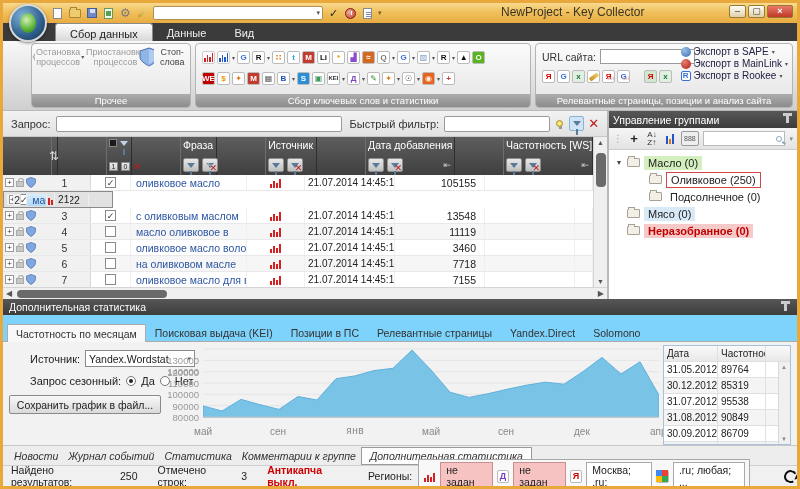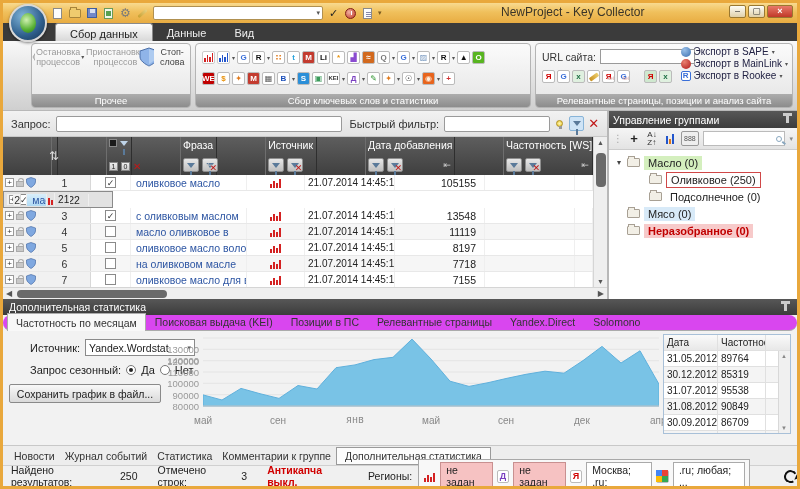--- a/index.html
+++ b/index.html
@@ -151,21 +151,21 @@
   .folder::before{content:"";position:absolute;left:0;top:-3px;width:5px;height:2px;background:#F2EFE6;border:1px solid #A8A094;border-bottom:none;}
   .tlabel{padding:0 4px;line-height:14px;}
   .tl-green{background:#D4EFBE;}
   .tl-redbox{border:1px solid #D04848;}
   .tl-blue{background:#D8EAF8;}
   .tl-pink{background:#F7CACA;color:#C00000;}
   
   .stats{position:absolute;left:0;top:296px;width:794px;height:146px;background:#F2F2F2;}
   .sthead{height:16px;background:linear-gradient(#575757,#3C3C3C);color:#FFF;font-size:10.5px;display:flex;align-items:center;padding:0 6px;}
   .sthead .t{flex:1;}
-  .sttabs{height:16px;background:#d946ef;border-bottom:1px solid #ABABAB;display:flex;align-items:flex-end;padding-left:4px;border-radius:9px;}
+  .sttabs{height:27px;background:#7dd3fc;border-bottom:1px solid #ABABAB;display:flex;align-items:flex-end;padding-left:4px;}
   .sttab{padding:2px 8px;font-size:10.5px;color:#333;border:1px solid transparent;border-bottom:none;height:18px;display:flex;align-items:center;}
   .sttab.active{background:#F8F8F8;border-color:#ABABAB;position:relative;top:1px;}
   .stbody{position:relative;height:111px;}
   .ctl{position:absolute;left:6px;top:8px;width:190px;font-size:11px;color:#222;}
   .ctlrow{display:flex;align-items:center;gap:5px;margin-bottom:8px;padding-left:21px;}
   .sel{width:110px;height:17px;background:#FFF;border:1px solid #8A8A8A;display:flex;align-items:center;justify-content:space-between;padding:0 3px;font-size:10.5px;}
   .sel .dc{font-size:7px;color:#555;}
   .radio{width:10px;height:10px;border:1px solid #777;border-radius:50%;background:#FFF;display:inline-flex;align-items:center;justify-content:center;}
   .radio.on::after{content:"";width:4px;height:4px;border-radius:50%;background:#222;}
   .savebtn{width:152px;height:19px;border:1px solid #8A8A8A;border-radius:2px;background:linear-gradient(#F8F8F8,#DADADA);font-size:10.5px;display:flex;align-items:center;justify-content:center;color:#222;}
@@ -174,21 +174,21 @@
   .xlab{position:absolute;top:80px;font-size:10px;color:#888;}
   .minitable{position:absolute;left:660px;top:3px;width:128px;height:100px;border:1px solid #A8C0D8;background:#FFF;overflow:hidden;font-size:10px;color:#222;}
   .mtrow{display:flex;height:16px;border-bottom:1px solid #E0E0E0;}
   .mtrow.h{background:linear-gradient(#FAFAFA,#E8E8E8);font-size:10px;}
   .mtc{padding:2px 3px;border-right:1px solid #E0E0E0;overflow:hidden;white-space:nowrap;}
   .mtc.d{width:54px;} .mtc.f{width:48px;}
   .mtscroll{position:absolute;right:0;top:16px;bottom:0;width:12px;background:#F0F0F0;border-left:1px solid #D8D8D8;}
   .mtscroll .a{position:absolute;left:2px;font-size:6px;color:#888;}
   
   .btabs{position:absolute;left:0;top:442px;width:794px;height:20px;background:#EDEDED;border-top:1px solid #C8C8C8;display:flex;align-items:center;padding-left:6px;font-size:10.5px;color:#333;}
-  .btab{padding:2px 5px;}
+  .btab{padding:2px 5px;font-style:italic;}
   .btab.active{background:#FCFCFC;border:1px solid #9A9A9A;padding:2px 8px;}
   
   .sbar{position:absolute;left:0;top:462px;width:794px;height:21px;background:#F0F0F0;border-top:1px solid #D0D0D0;
         display:flex;align-items:center;font-size:10.5px;color:#222;padding-left:8px;gap:6px;}
   .sv{margin-right:14px;}
   .anti{color:#D00000;font-weight:bold;margin-right:10px;}
   .regbox{display:flex;align-items:center;gap:4px;border:1px solid #A8A8A8;background:#F8F8F8;padding:2px 4px;}
   .badge{padding:1px 5px;font-size:10.5px;border:1px solid #AAA;background:#FFF;}
   .badge.pink{background:#F6C2C2;border-color:#C89090;}
   .rico{width:13px;height:13px;border:1px solid #BBB;border-radius:2px;background:#FFF;display:inline-flex;align-items:center;justify-content:center;font-size:9px;font-weight:bold;}
@@ -602,21 +602,21 @@
           <div class="tc c-phr">оливковое масло волосы</div>
           <div class="tc c-src">
             <span class="mbars bare">
               <i style="height: 4px;"></i>
               <i style="height: 7px;"></i>
               <i style="height: 5px;"></i>
               <i style="height: 9px;"></i>
             </span>
           </div>
           <div class="tc c-date">21.07.2014 14:45:15</div>
-          <div class="tc c-ws">8197</div>
+          <div class="tc c-ws">3460</div>
           <div class="tc c-ws"></div>
           <div class="tc" style="flex: 1 1 0%;"></div>
         </div>
         <div class="trow alt">
           <div class="tc c-icons">
             <span class="exico">+</span>
             <span class="lock"></span>
             <svg width="10" height="11">
               <path d="M5 0.5 L9.5 2 V5 C9.5 8 5 10.5 5 10.5 C5 10.5 0.5 8 0.5 5 V2 Z" fill="#7FA8E0" stroke="#4B6FA8" stroke-width="0.7"></path>
             </svg>

